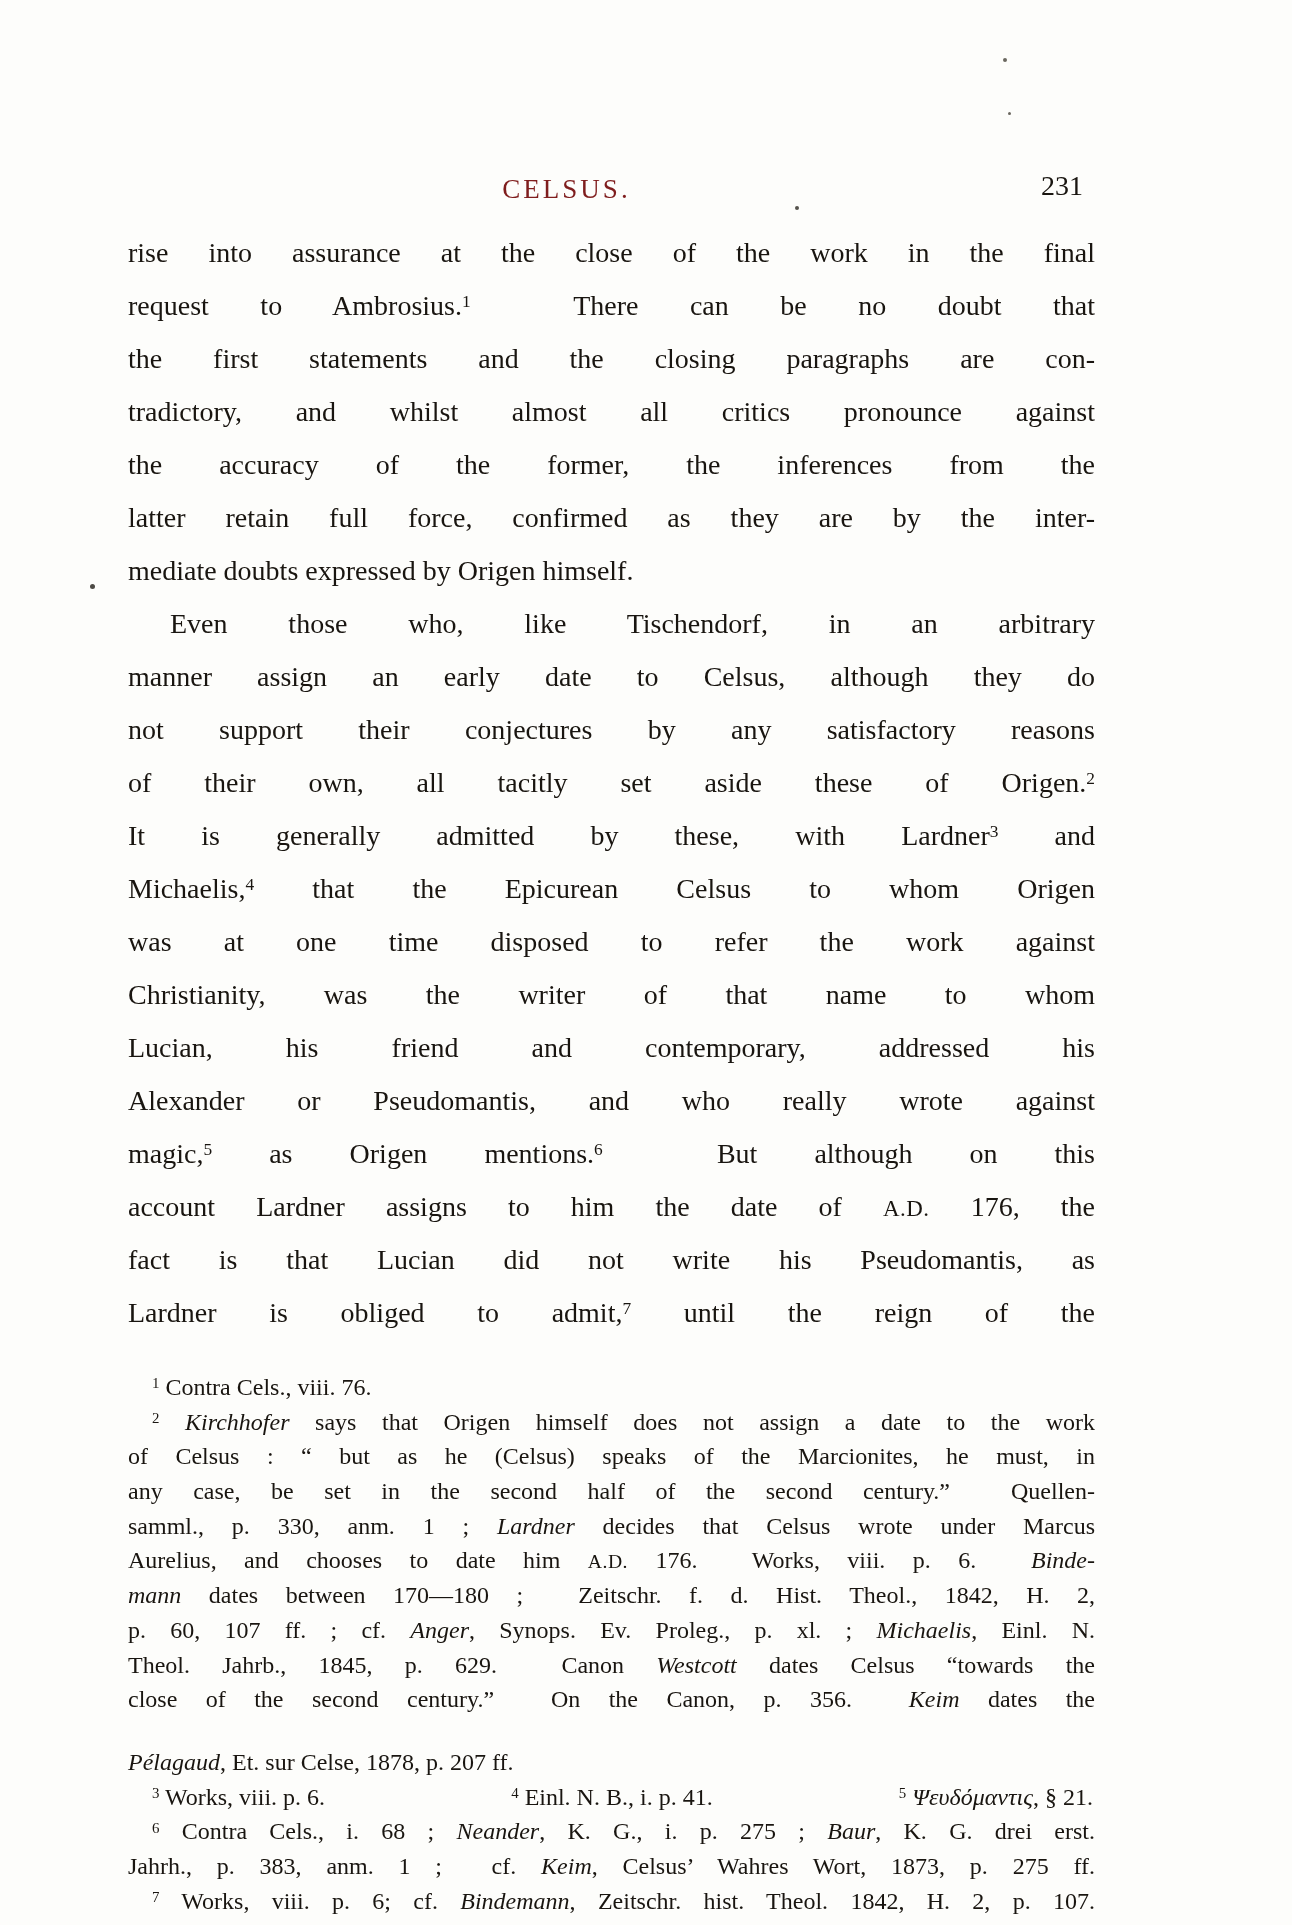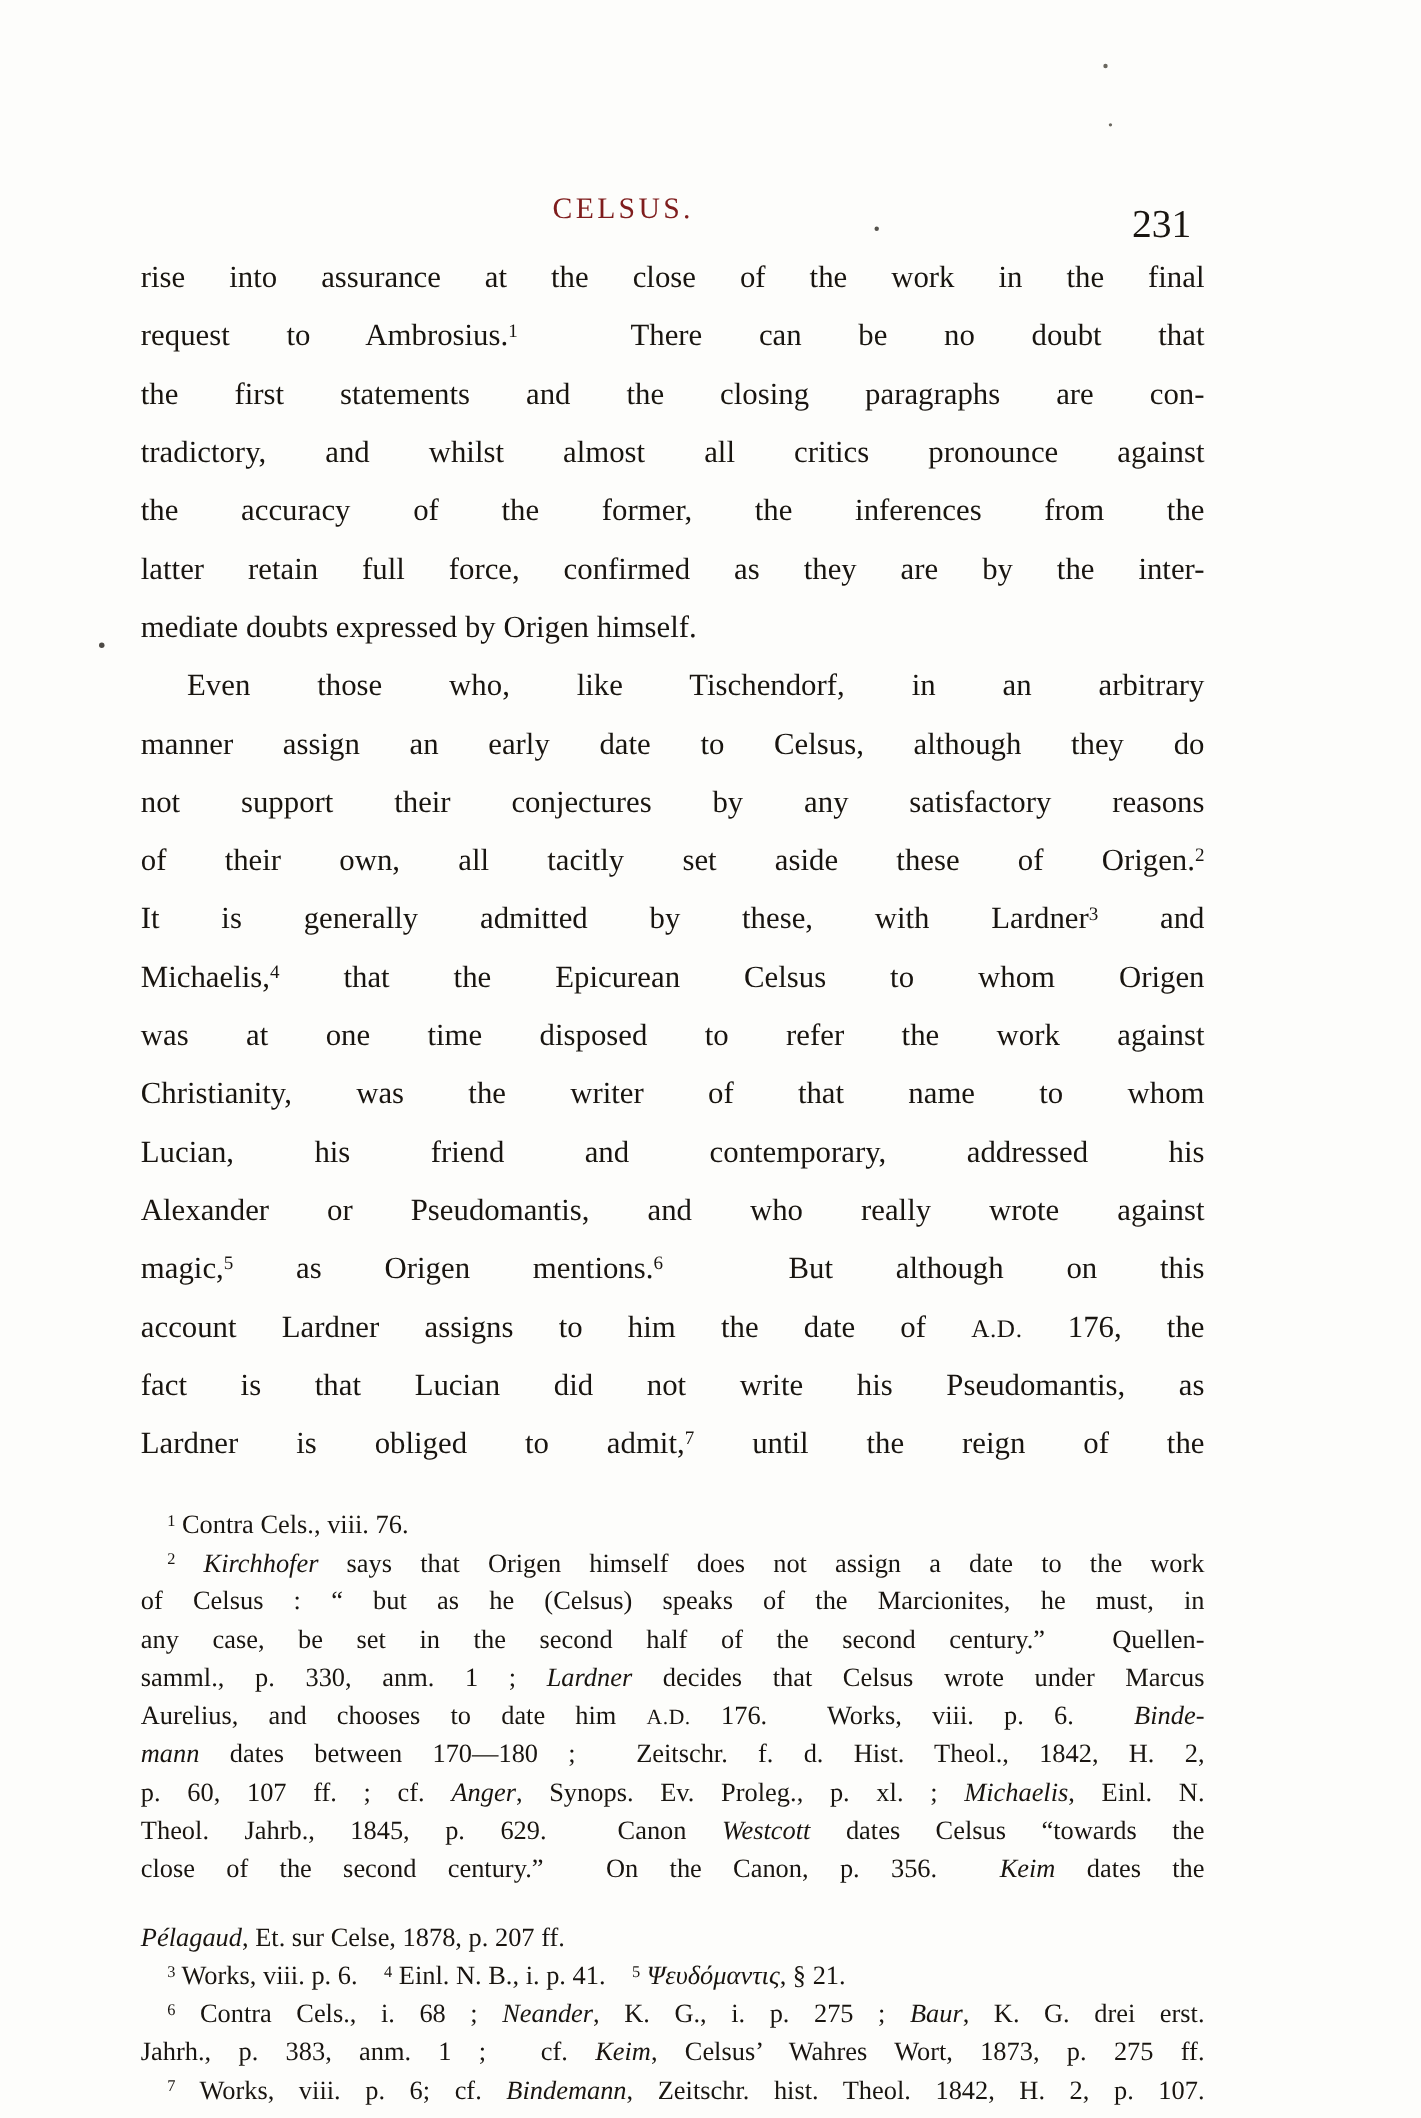--- a/index.html
+++ b/index.html
@@ -12,21 +12,21 @@
     position: relative;
   }
   .page { position: absolute; inset: 0; }
 
   .header-row { position: absolute; left: 128px; top: 170px; width: 967px; height: 42px; }
   .running-title {
     position: absolute; left: 0; right: 90px; top: 4px;
     text-align: center; font-size: 27px; letter-spacing: 3px;
     color: #7f1d1d;
   }
-  .page-number { position: absolute; right: 12px; top: 12px; font-size: 36px; }
+  .page-number { position: absolute; right: 12px; top: 0; font-size: 28px; }
 
   .body-text {
     position: absolute; left: 128px; top: 226px; width: 967px;
     font-size: 28px; line-height: 53px;
   }
   .bline {
     height: 53px;
     text-align: justify; text-align-last: justify;
     white-space: pre-wrap;
   }
@@ -37,21 +37,21 @@
     position: absolute; left: 128px; top: 1342px; width: 967px;
     font-size: 24px; line-height: 34.7px;
   }
   .fline {
     height: 34.7px;
     text-align: justify; text-align-last: justify;
     white-space: pre-wrap;
   }
   .fline.end { text-align-last: left; margin-top: 28px; }
   .fline.ind { padding-left: 24px; }
-  .fline.spread { display: flex; justify-content: flex-start; padding-right: 2px; gap: 24px; }
+  .fline.spread { display: flex; justify-content: space-between; padding-right: 2px; gap: 24px; }
 
   .sup { font-size: 0.62em; position: relative; top: -0.45em; line-height: 0; }
   .it  { font-style: italic; }
   .sc  { font-size: 0.82em; letter-spacing: 0.5px; }
 
   .speck { position: absolute; background: #4d4a45; border-radius: 50%; }
   .speck.s1 { left: 90px;  top: 584px; width: 5px; height: 5px; }
   .speck.s2 { left: 1003px; top: 58px;  width: 4px; height: 4px; background:#6a675f; }
   .speck.s3 { left: 1008px; top: 112px; width: 3px; height: 3px; background:#6a675f; }
   .speck.s4 { left: 795px;  top: 206px; width: 4px; height: 4px; background:#55524c; }

